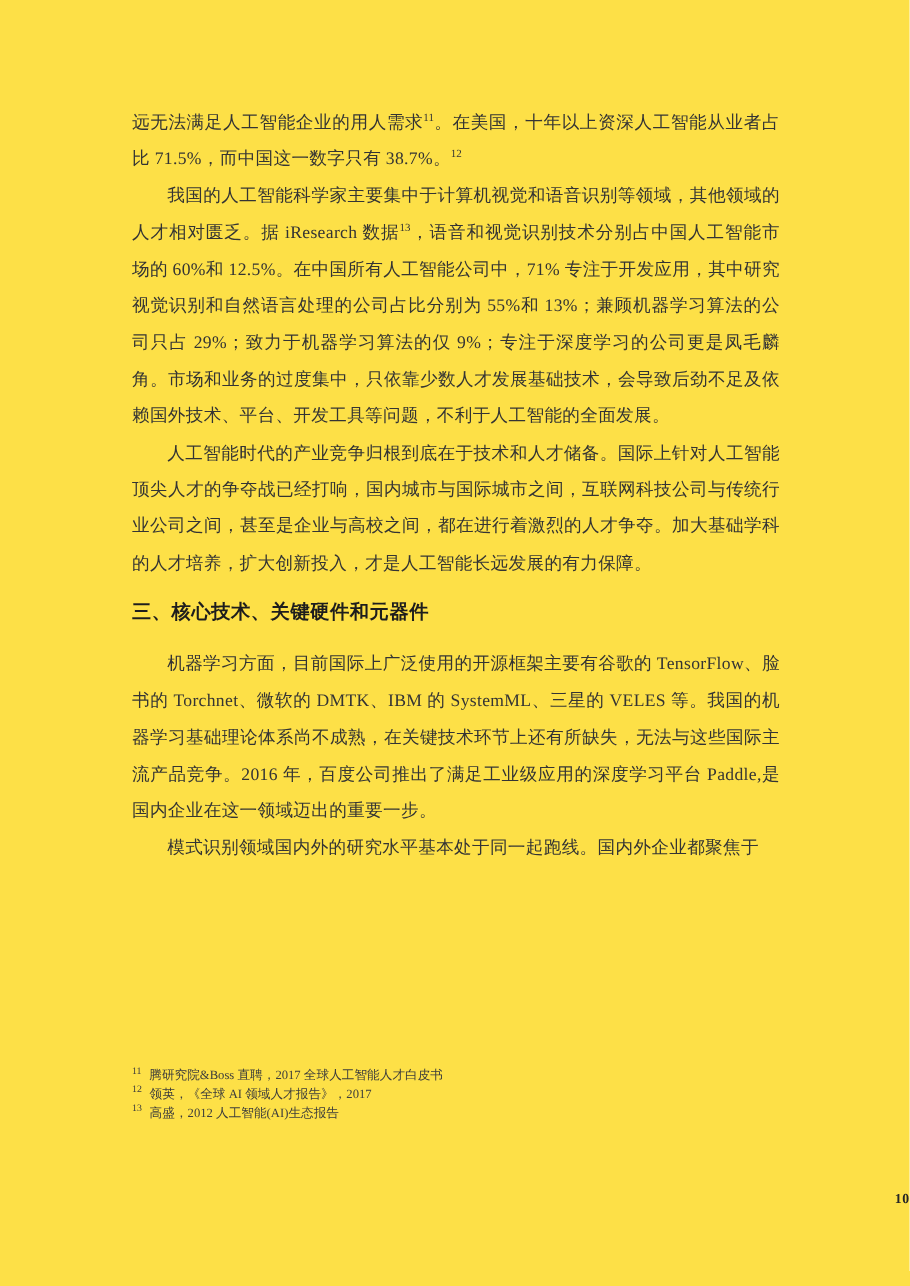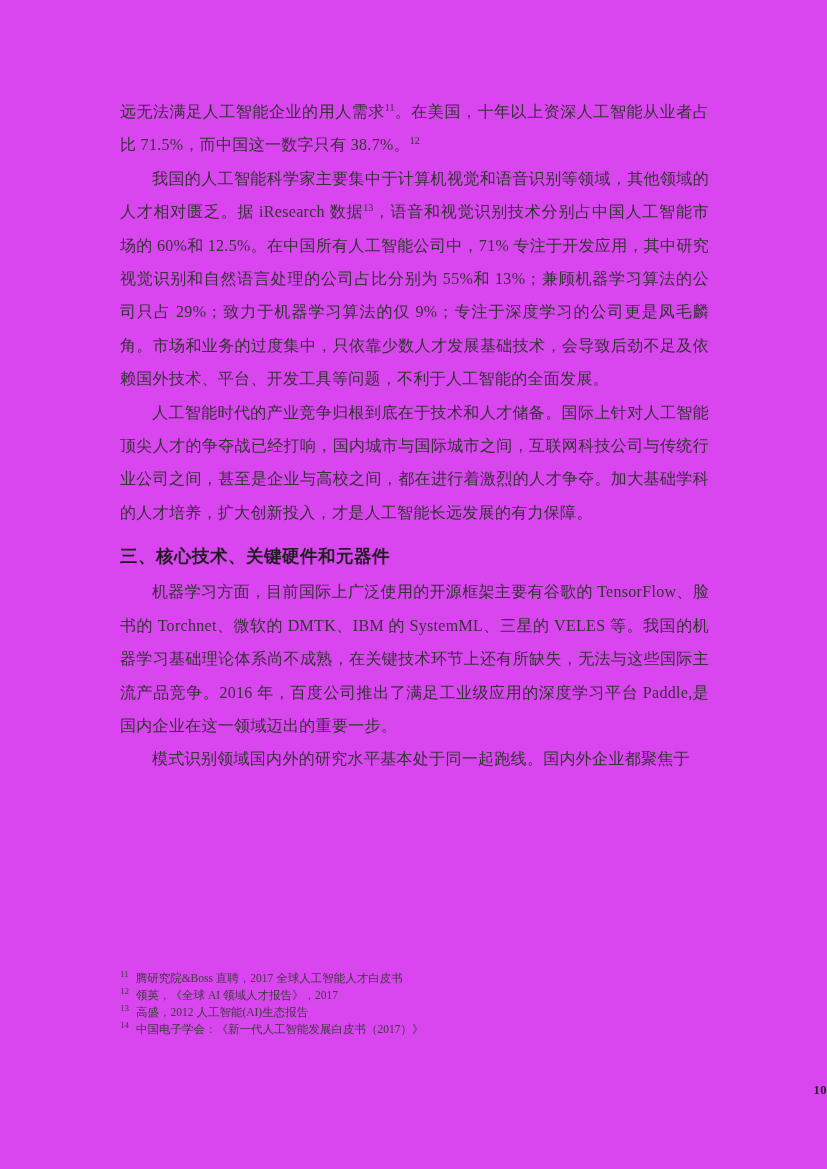--- a/index.html
+++ b/index.html
@@ -4,21 +4,21 @@
 <style>
   html, body {
     margin: 0;
     padding: 0;
     background: #ffffff;
   }
   .page {
     position: relative;
     width: 827px;
     height: 1169px;
-    background: #d946ef;
+    background: #fde047;
     font-family: "Liberation Serif", "DejaVu Serif", serif;
     color: #333333;
     overflow: hidden;
   }
   .content {
     position: absolute;
     left: 120px;
     top: 95px;
     width: 589px;
   }
@@ -33,21 +33,21 @@
   p.body.indent {
     text-indent: 2em;
   }
   p.body sup, .footnote sup {
     font-size: 10px;
     line-height: 0;
     vertical-align: super;
     letter-spacing: 0;
   }
   h2.section {
-    margin: 14px 0 6px 0;
+    margin: 14px 0 18px 0;
     font-family: "Liberation Sans", "DejaVu Sans", sans-serif;
     font-weight: bold;
     font-size: 17.5px;
     line-height: 26px;
     color: #1d1d1d;
     letter-spacing: 0.5px;
   }
   .footnotes {
     position: absolute;
     left: 120px;
@@ -96,18 +96,17 @@
     <p class="body indent"><span>机器学习方面，目前国际上广泛使用的开源框架主要有谷歌的 TensorFlow、脸书的 Torchnet、微软的 DMTK、IBM 的 SystemML、三星的 VELES 等。我国的机器学习基础理论体系尚不成熟，在关键技术环节上还有所缺失，无法与这些国际主流产品竞争。2016 年，百度公司推出了满足工业级应用的深度学习平台 Paddle,是国内企业在这一领域迈出的重要一步。</span></p>
 
     <p class="body indent"><span>模式识别领域国内外的研究水平基本处于同一起跑线。国内外企业都聚焦于</span></p>
 
   </div>
 
   <div class="footnotes">
     <div class="footnote"><sup>11</sup><span>腾研究院&amp;Boss 直聘，2017 全球人工智能人才白皮书</span></div>
     <div class="footnote"><sup>12</sup><span>领英，《全球 AI 领域人才报告》，2017</span></div>
     <div class="footnote"><sup>13</sup><span>高盛，2012 人工智能(AI)生态报告</span></div>
-    <div class="footnote"><sup>14</sup><span>中国电子学会：《新一代人工智能发展白皮书（2017）》</span></div>
   </div>
 
   <div class="pagenum">10</div>
 
 </div>
 
 </body></html>

